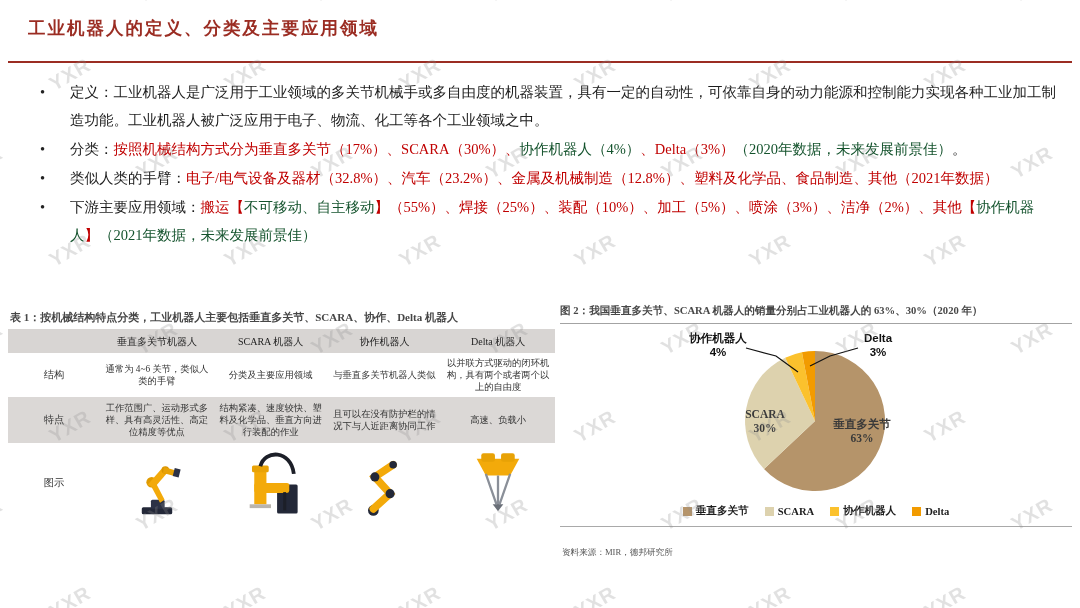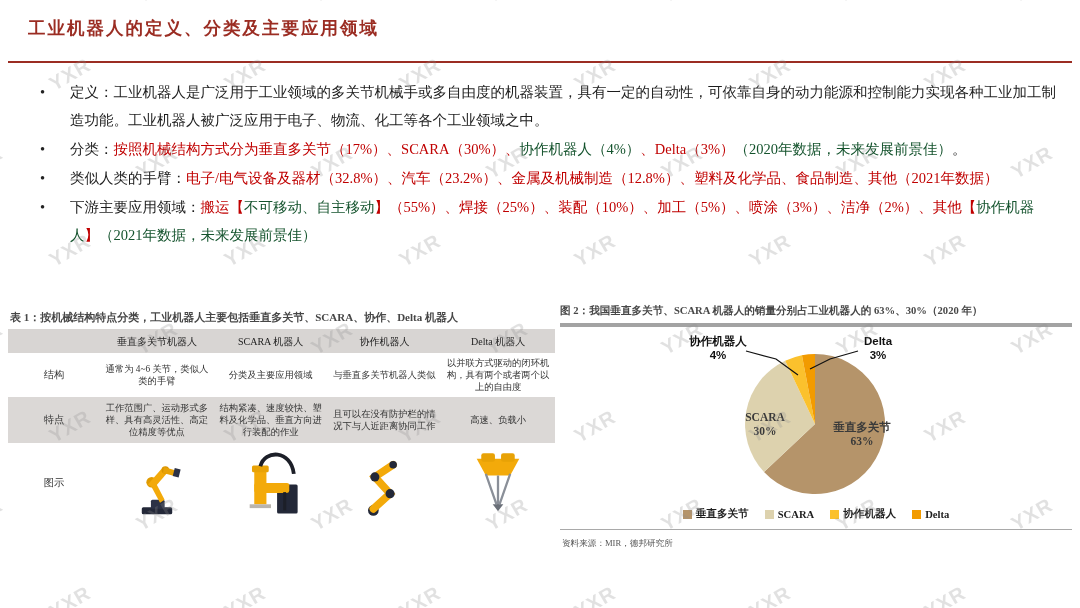--- a/index.html
+++ b/index.html
@@ -27,25 +27,25 @@
   table.cls td,table.cls th{font-size:9.3px;line-height:1.3;text-align:center;vertical-align:middle;
       padding:2px 3px;color:#333;}
   table.cls th{background:#d8d5d3;font-size:10px;font-weight:normal;height:20px;color:#1d1d1d;}
   table.cls .lbl{font-size:10.3px;color:#333;}
   tr.shade td{background:#dbd8d6;}
   tr.r-structure td{height:40px;background:#fff;}
   tr.r-feature td{height:42px;}
   tr.r-image td{height:76px;background:#fff;}
   tr.r-apps td{height:28px;}
   .robot-svg{display:block;margin:0 auto;}
-  .src-line{font-size:8.6px;color:#565656;margin-top:8px;margin-left:2px;white-space:nowrap;}
+  .src-line{font-size:8.6px;color:#565656;margin-top:20px;margin-left:2px;white-space:nowrap;}
   
   #figure-panel{position:absolute;left:560px;top:304px;width:512px;z-index:2;}
   #figure-caption{font-size:10.6px;font-weight:bold;color:#474747;white-space:nowrap;
-      padding-bottom:5px;border-bottom:4px solid #a3a3a3;margin:0 0 2px 0;}
+      padding-bottom:5px;border-bottom:1px solid #a3a3a3;margin:0 0 2px 0;}
   #pie-svg{display:block;}
   #legend{display:flex;justify-content:center;gap:16px;align-items:center;margin-top:0px;
       font-size:10.6px;color:#1d1d1d;font-weight:bold;}
   .legend-item{display:flex;align-items:center;gap:4px;}
   .legend-swatch{width:9px;height:9px;display:inline-block;}
   #figure-rule{border:none;border-top:1px solid #a9a9a9;margin:8px 0 4px 0;}
   .pie-inside{font-size:11.5px;font-weight:bold;fill:#3a3a3a;}
   .pie-out{font-size:11.5px;font-weight:bold;fill:#111;font-family:"Liberation Sans",sans-serif;}
   .leader{fill:none;stroke:#111;stroke-width:1.2;}
 </style>

